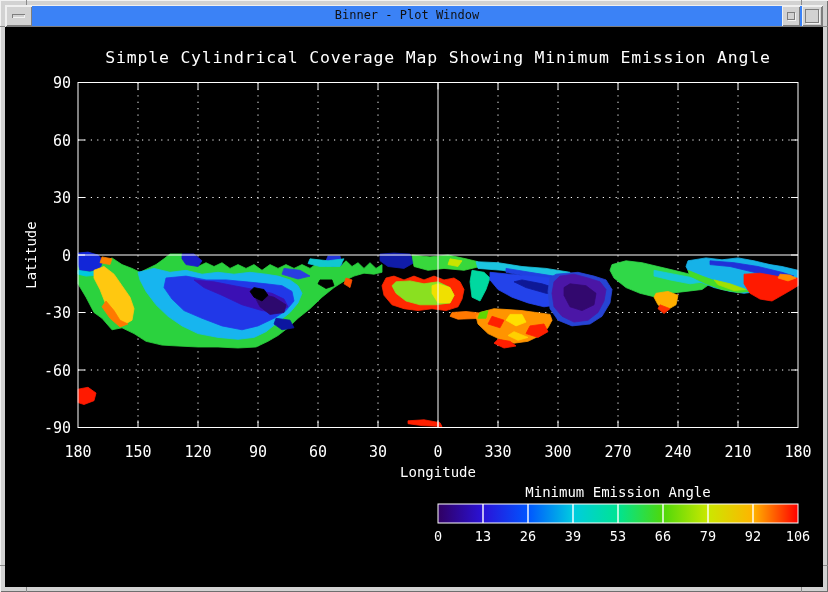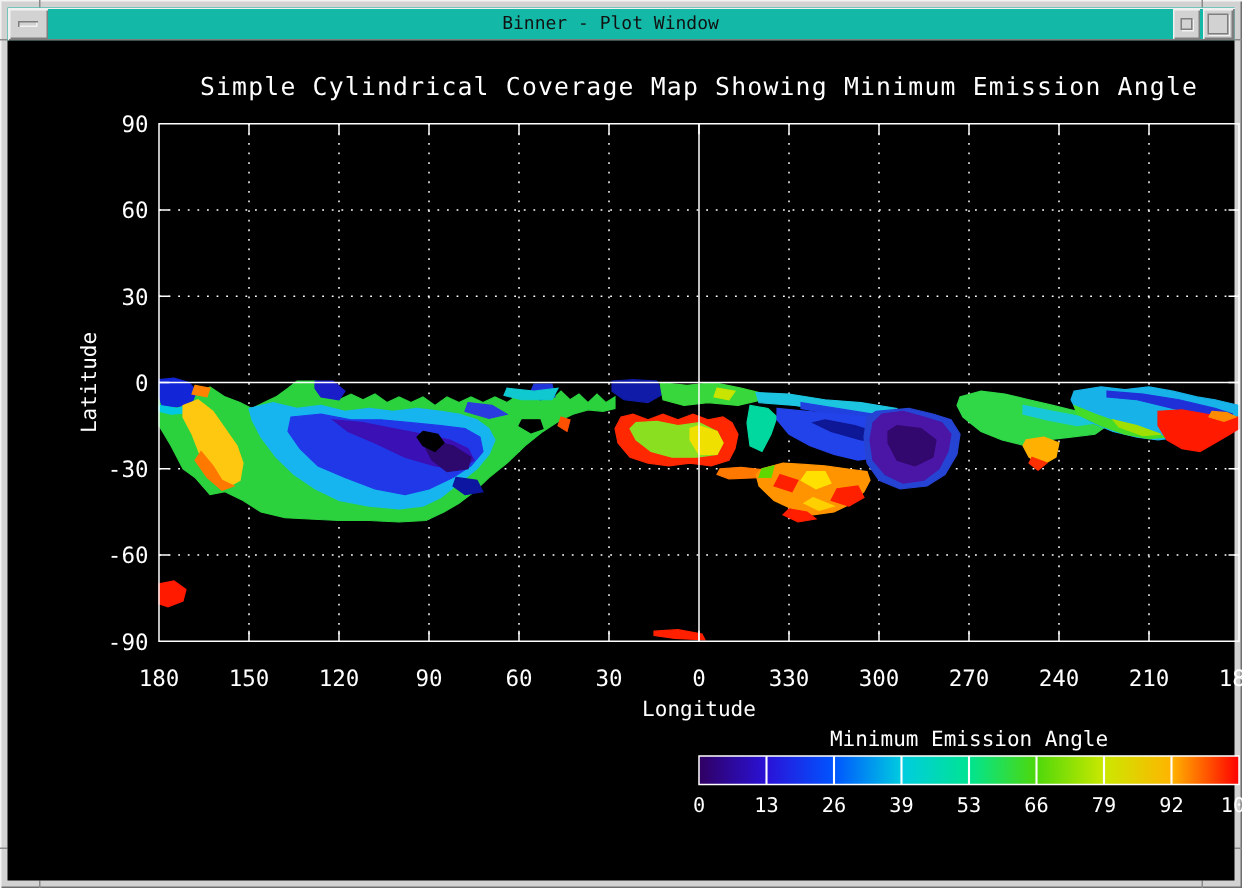--- a/index.html
+++ b/index.html
@@ -1,38 +1,38 @@
 <!DOCTYPE html>
 <html><head>
 <meta charset="utf-8">
 <style>
   html,body{margin:0;padding:0;background:#000;}
   body{width:828px;height:592px;position:relative;overflow:hidden;
        font-family:"DejaVu Sans Mono",monospace;}
   .frame{position:absolute;inset:0;background:#d2d2d2;
          box-shadow:inset 1px 1px 0 #f2f2f2, inset -1px -1px 0 #6f6f6f;}
   .notch{position:absolute;background:#8a8a8a;}
-  .titlebar{position:absolute;left:5px;top:5px;right:5px;height:22px;background:#14b8a6;
+  .titlebar{position:absolute;left:5px;top:5px;right:5px;height:22px;background:#3b82f6;
             box-shadow:inset 1px 1px 0 #f0f0f0, inset -1px -1px 0 #7e7e7e;
             display:flex;align-items:stretch;}
   .tb-btn{margin:1px;background:#d2d2d2;position:relative;
           box-shadow:inset 1px 1px 0 #f0f0f0, inset -1px -1px 0 #7e7e7e;}
   .menu-btn{width:26px;}
   .menu-dash{position:absolute;left:50%;top:50%;width:13px;height:4px;margin:-2px 0 0 -7px;
              background:#d2d2d2;
              box-shadow:inset 1px 1px 0 #7e7e7e, inset -1px -1px 0 #f2f2f2;}
   .tb-title{flex:1;text-align:center;font-size:12px;line-height:21px;color:#111;
             letter-spacing:0px;}
   .min-btn{width:18px;}
   .max-btn{width:20px;}
   .sq{position:absolute;left:50%;top:50%;border:1px solid #7e7e7e;
       box-shadow:1px 1px 0 #f2f2f2;}
   .sq-small{width:6px;height:6px;margin:-4px 0 0 -4px;}
   .sq-large{width:12px;height:12px;margin:-7px 0 0 -7px;}
-  .content{position:absolute;left:5px;top:27px;right:5px;bottom:5px;background:#000;padding-left:28px;}
+  .content{position:absolute;left:5px;top:27px;right:5px;bottom:5px;background:#000;}
   svg{display:block;}
   svg text{font-family:"DejaVu Sans Mono",monospace;fill:#fff;}
 </style>
 </head>
 <body>
 
 <div class="frame">
 
   <div class="notch" style="left:26px;top:0;width:1px;height:5px"></div>
   <div class="notch" style="left:0;top:26px;width:5px;height:1px"></div>

